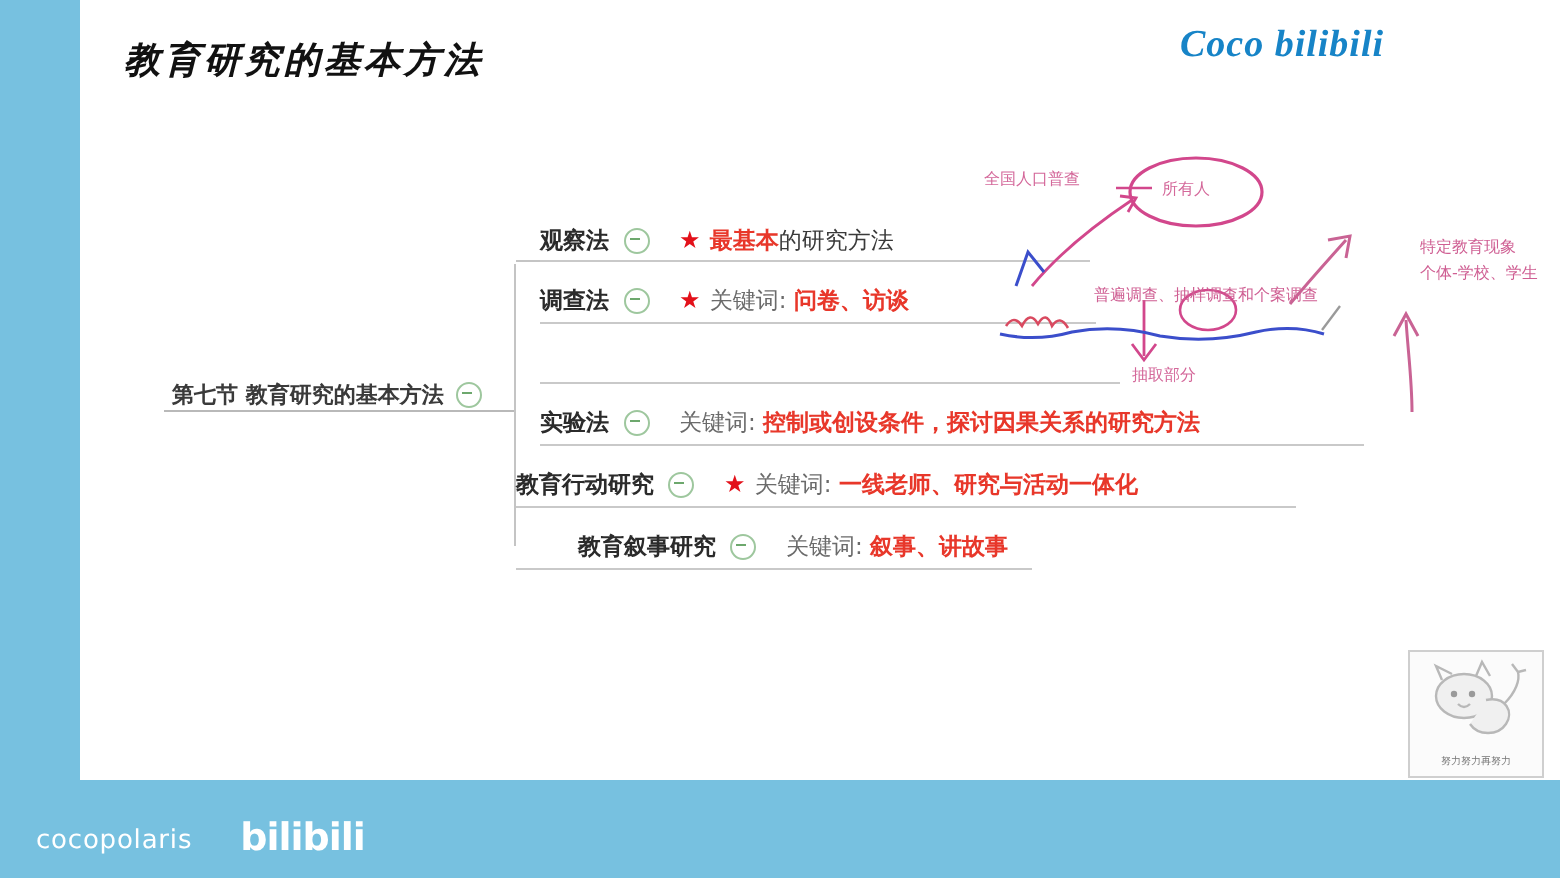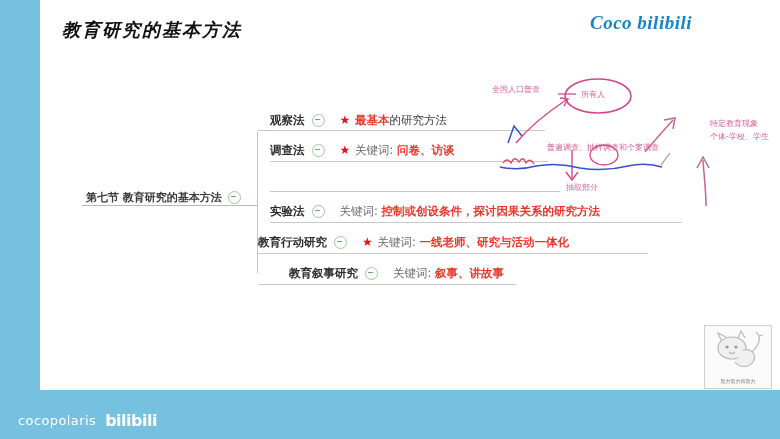--- a/index.html
+++ b/index.html
@@ -107,28 +107,28 @@
   }
   .cam-caption{
     position:absolute;left:0;right:0;bottom:4px;text-align:center;
     font-size:5px;color:#777;
     font-family:"DejaVu Sans","Liberation Sans",sans-serif;
   }
 
   
   .footer{
     position:absolute;left:18px;bottom:11px;
-    display:flex;align-items:flex-end;gap:9px;
+    display:flex;align-items:flex-end;gap:24px;
   }
   .footer .fo-name{
     font-size:13px;color:#ffffff;letter-spacing:0.4px;
     font-family:"DejaVu Sans","Liberation Sans",sans-serif;
   }
   .footer .fo-bili{
-    font-size:16px;color:#ffffff;font-weight:bold;letter-spacing:-0.5px;
+    font-size:19px;color:#ffffff;font-weight:bold;letter-spacing:-0.5px;
     font-family:"DejaVu Sans","Liberation Sans",sans-serif;
     line-height:0.95;
     margin-top:24px;
   }
 </style>
 </head>
 <body>
 
 <div id="slide">
 

